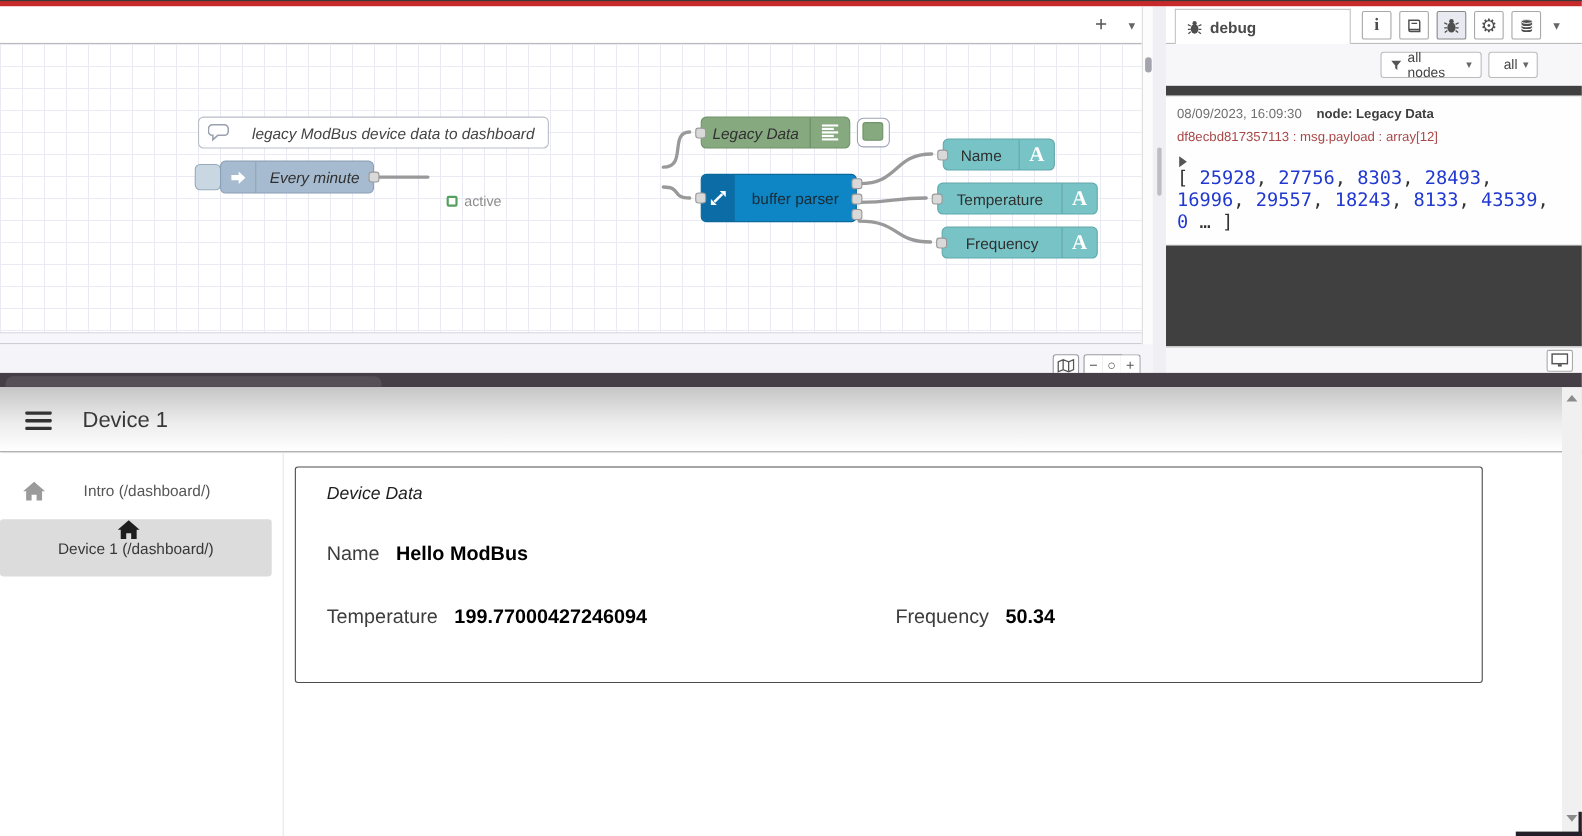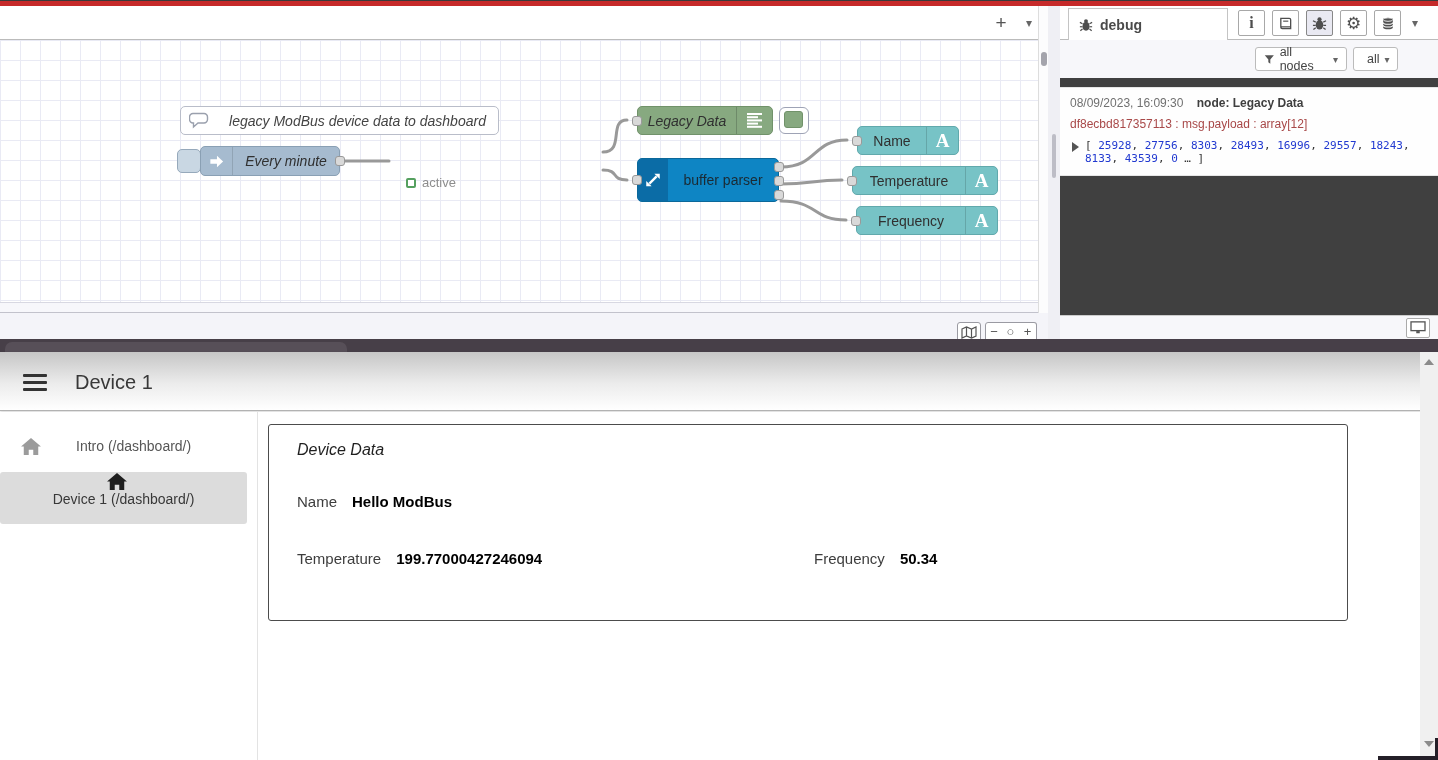--- a/index.html
+++ b/index.html
@@ -55,21 +55,21 @@
   #dbg-toolbar { position:absolute; left:0; top:34px; width:378px; height:38px; background:#f7f7fa; }
   .fbtn { position:absolute; top:7px; height:24px; background:#fff; border:1px solid #bbb; border-radius:3px;
           display:flex; align-items:center; gap:5px; padding:0 8px; font-size:12.5px; color:#444; cursor:pointer; }
   #dbg-list { position:absolute; left:0; top:72px; width:378px; height:237px; background:#404040; }
   #dbg-msg { position:absolute; left:0; top:9px; width:378px; background:#fefefe;
              border-top:1px solid #e6e6e6; border-bottom:1px solid #e6e6e6; padding:8px 10px 10px 10px; }
   .dbg-meta { font-size:12px; color:#707070; }
   .dbg-meta b { color:#3f3f3f; font-weight:bold; margin-left:10px; }
   .dbg-path { font-size:12px; color:#a84848; margin-top:7px; }
   .dbg-payload { display:flex; margin-top:8px; font-family:"DejaVu Sans Mono","Liberation Mono",monospace;
-                 font-size:11px; color:#333; }
+                 font-size:17px; color:#333;flex-direction:column; }
   .caret-r { width:0; height:0; border-left:7px solid #555; border-top:5px solid transparent;
              border-bottom:5px solid transparent; margin:3px 6px 0 2px; cursor:pointer; }
   .dbg-num { color:#2139d0; }
   #dbg-footer { position:absolute; left:0; top:309px; width:378px; height:24px; background:#f7f7fa;
                 border-top:1px solid #ccc; }
 
   
   #dash { position:absolute; left:0; top:339px; width:1438px; height:421px; background:#fff; }
   #dash-darkbar { position:absolute; left:0; top:0; width:1438px; height:13px; background:#473f48; }
   #dash-darktab { position:absolute; left:5px; top:3px; width:342px; height:10px; background:#574f58;
@@ -83,21 +83,21 @@
   #dash-side { position:absolute; left:0; top:73px; width:258px; height:348px; background:#fff;
                border-right:1px solid #e3e3e3; }
   .nav-item { position:absolute; left:0; width:247px; height:46px; display:flex; align-items:center;
               cursor:pointer; font-size:14px; color:#565656; }
   .nav-item.selected { background:#dcdcdc; border-radius:3px; height:52px; color:#383838;flex-direction:column; }
   .nav-item .home { margin:0 34px 0 20px; }
   #dash-main { position:absolute; left:258px; top:73px; width:1162px; height:348px; background:#fff; }
   #card { position:absolute; left:10px; top:12px; width:1080px; height:197px; background:#fff;
           border:1px solid #4c4c4c; border-radius:3px; }
   #card-title { position:absolute; left:28px; top:16px; font-size:16px; color:#1f1f1f;font-style:italic; }
-  .fld { position:absolute; font-size:15px; color:#3d3d3d;text-align:right; }
+  .fld { position:absolute; font-size:18px; color:#3d3d3d;text-align:right; }
   .fld b { color:#000; margin-left:15px; }
 
   
   #dash-scroll { position:absolute; left:1420px; top:13px; width:18px; height:405px; background:#f0f0f0; }
   .sb-arrow { position:absolute; left:4px; width:0; height:0;
               border-left:5px solid transparent; border-right:5px solid transparent; }
   .sb-up { top:7px; border-bottom:6px solid #8b8b8b; }
   .sb-down { bottom:10px; border-top:6px solid #8b8b8b; }
   #corner-b { position:absolute; right:0; bottom:0; width:60px; height:4px; background:#241f28; }
   #corner-r { position:absolute; right:0; bottom:0; width:3px; height:22px; background:#241f28; }

